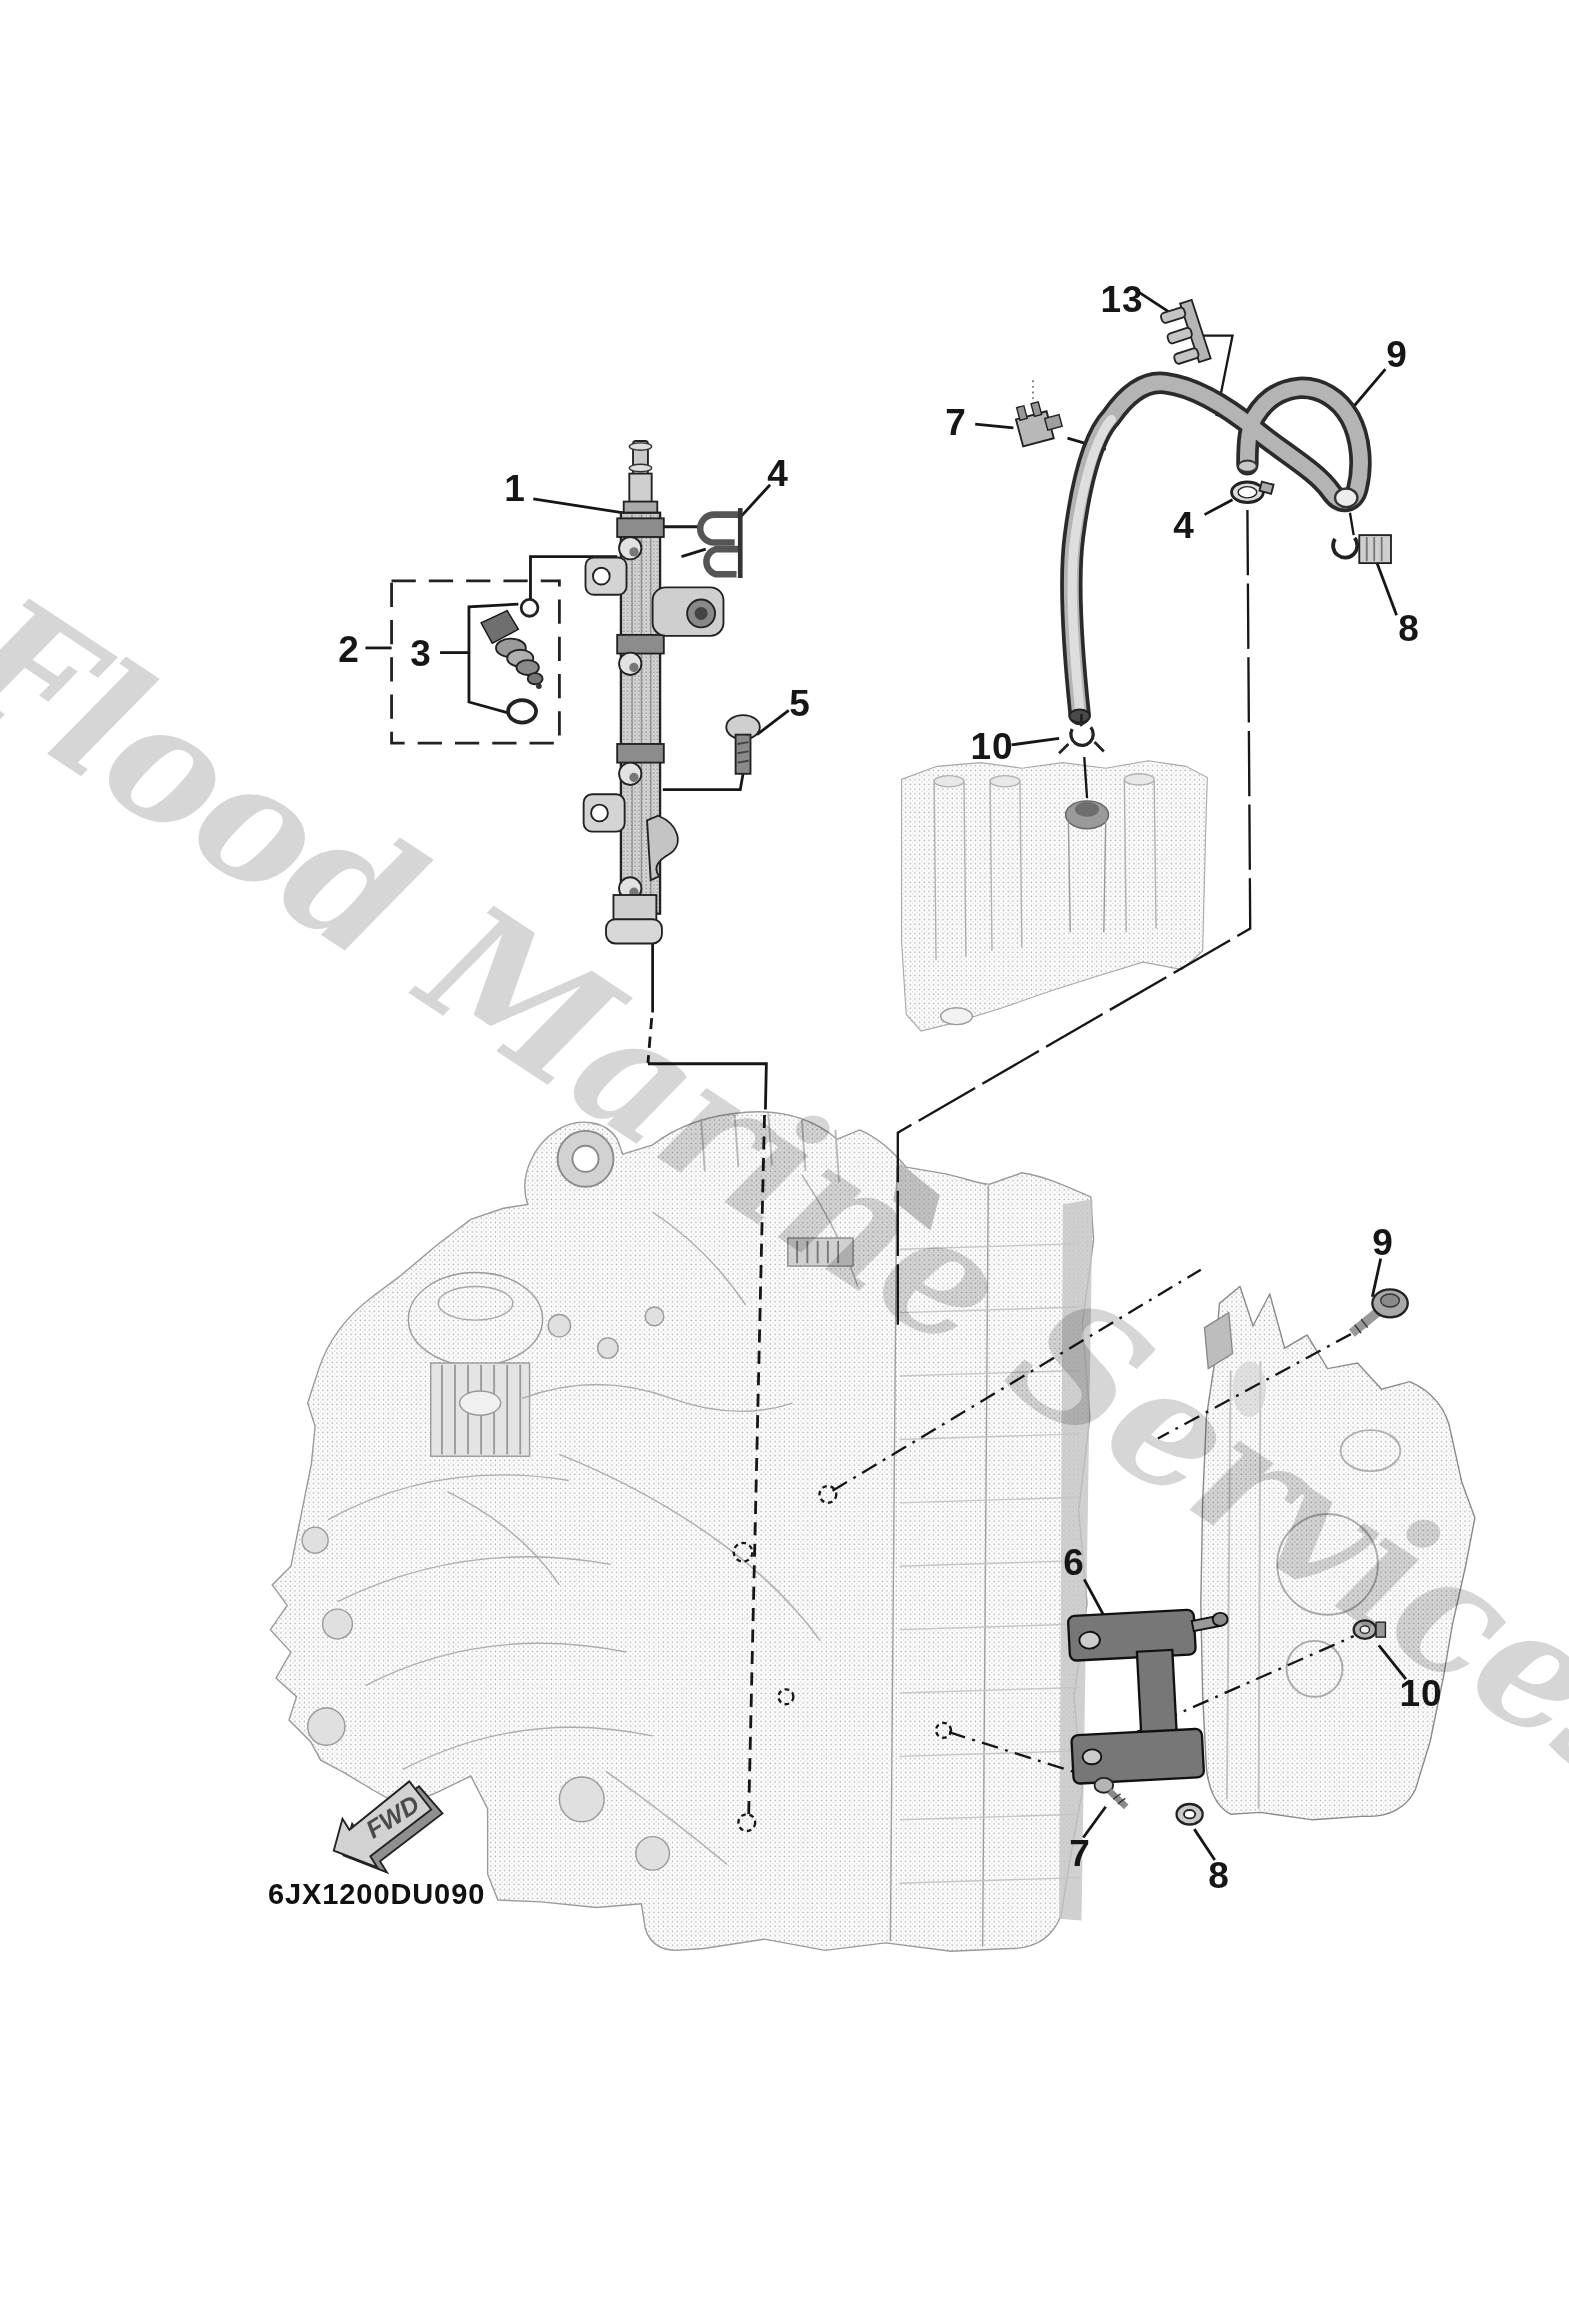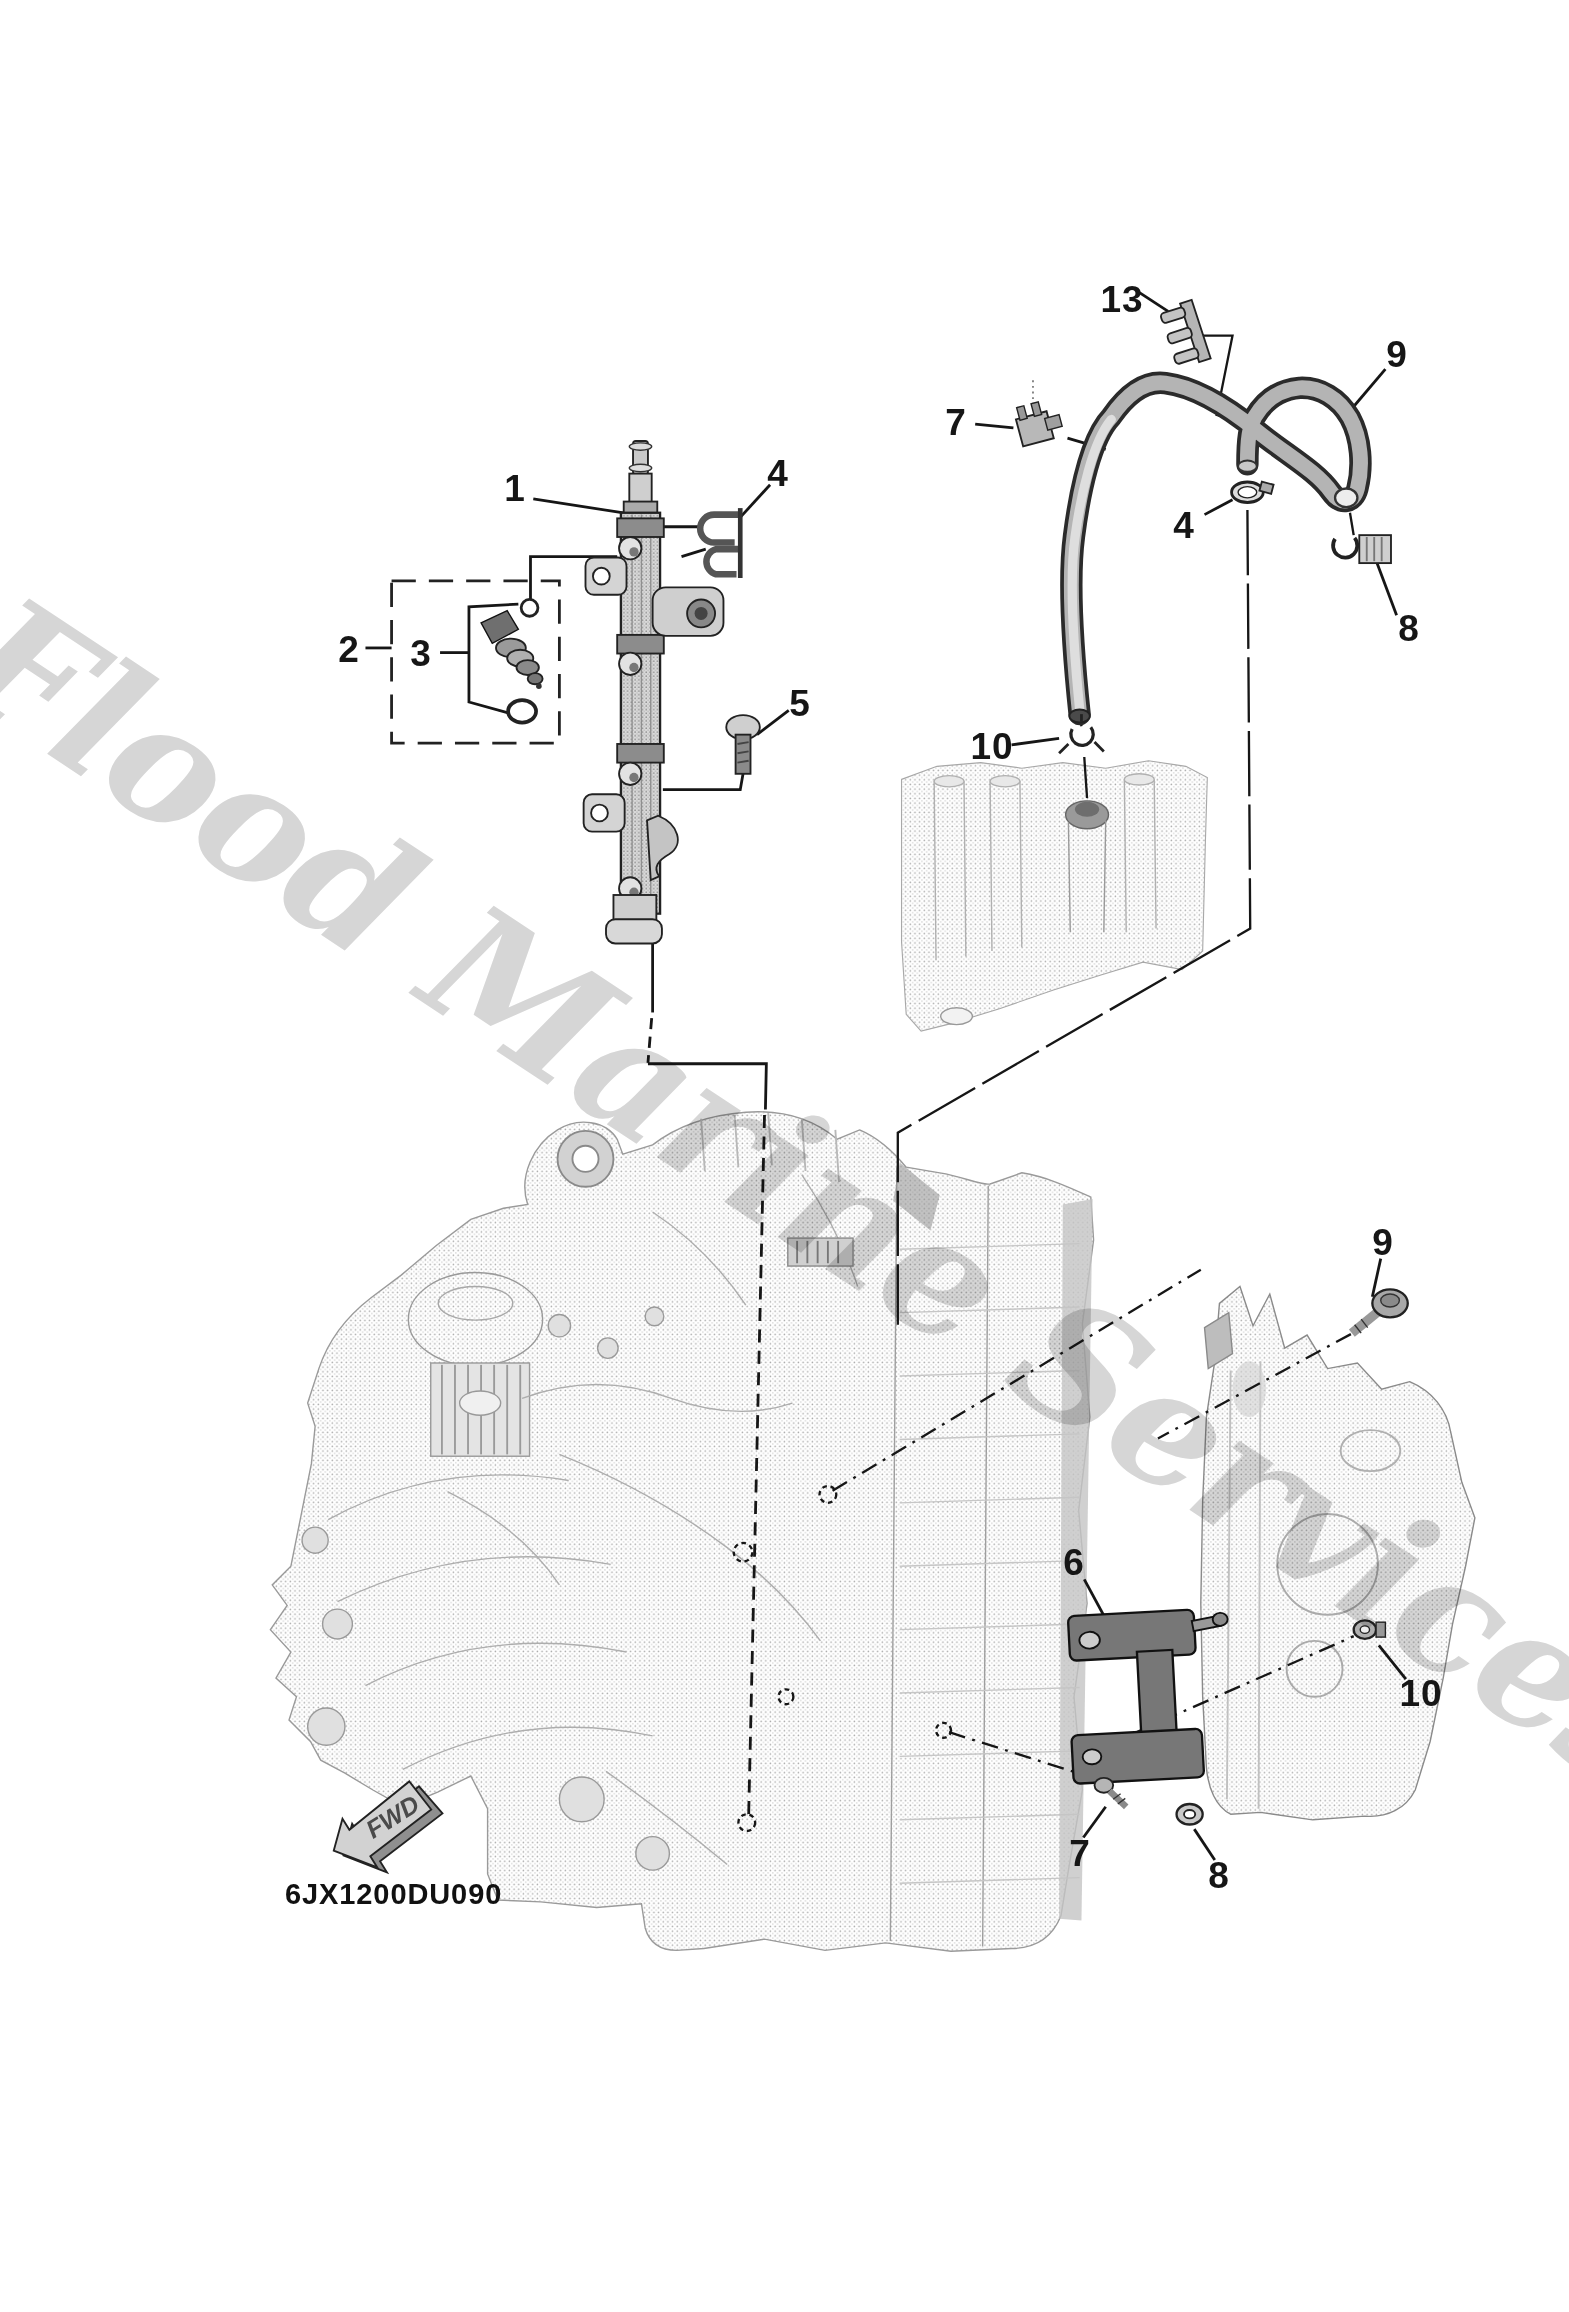--- a/index.html
+++ b/index.html
@@ -4,21 +4,21 @@
 <style>
   html,body{margin:0;padding:0;background:#ffffff;}
   #canvas{position:relative;width:1570px;height:2313px;background:#fff;overflow:hidden;
           font-family:"Liberation Sans",sans-serif;}
   #art{position:absolute;left:0;top:0;width:1570px;height:2313px;}
   .callout{position:absolute;transform:translate(-50%,-50%);font:600 37px/1 "Liberation Sans",sans-serif;
            color:#161616;letter-spacing:0.9px;z-index:2;}
   #watermark{position:absolute;left:32px;top:559px;transform:rotate(33.5deg);transform-origin:0 0;
              font:bold italic 164px "DejaVu Serif",serif;color:#d6d6d6;letter-spacing:-1.9px;
              white-space:nowrap;z-index:3;mix-blend-mode:multiply;pointer-events:none;}
-  #diagram-code{position:absolute;left:285px;top:1878px;font:bold 29px "Liberation Sans",sans-serif;
+  #diagram-code{position:absolute;left:268px;top:1878px;font:bold 29px "Liberation Sans",sans-serif;
                 color:#111;letter-spacing:0.9px;z-index:2;}
 </style>
 </head>
 <body>
 
 <div id="canvas">
 
   <svg id="art" viewBox="0 0 1684 2481" xmlns="http://www.w3.org/2000/svg">
     <defs>
       <pattern id="ht" width="5" height="5" patternUnits="userSpaceOnUse">

